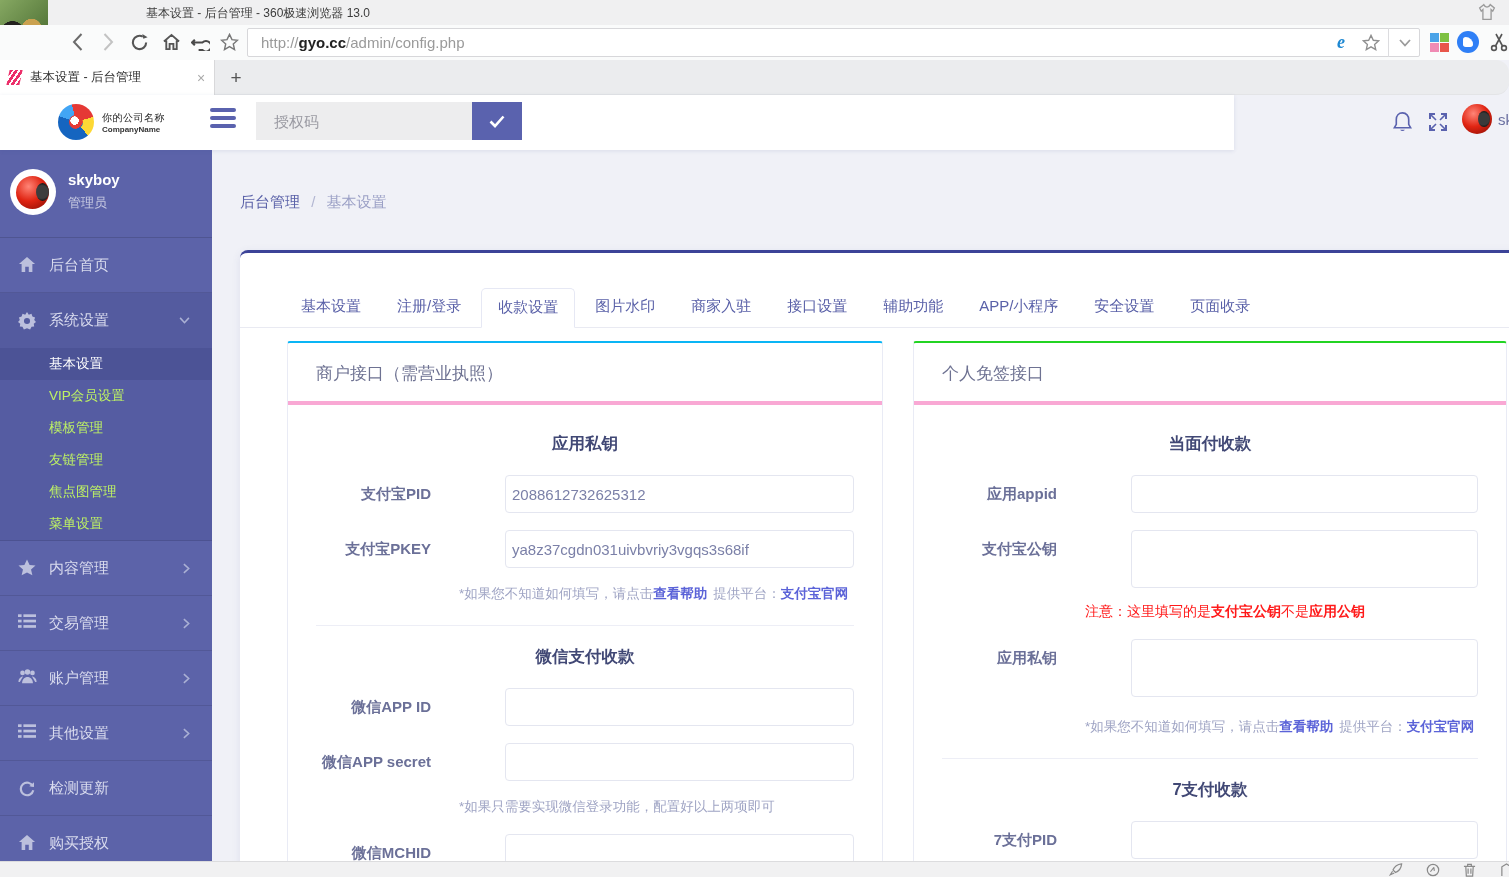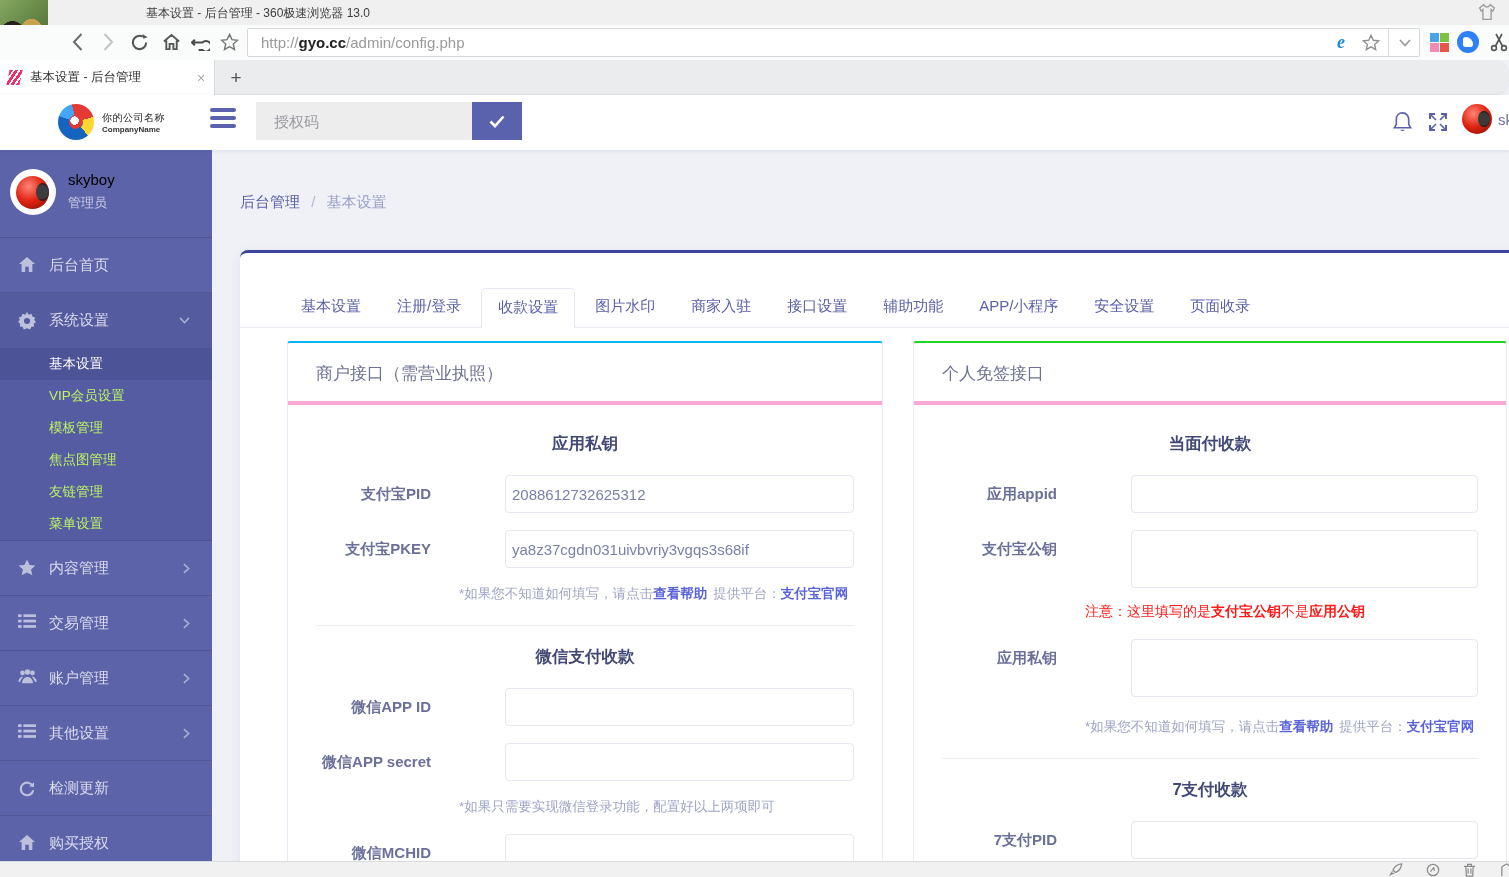--- a/index.html
+++ b/index.html
@@ -39,21 +39,21 @@
   .btab { position:absolute; left:0; top:0; width:215px; height:35px; background:#fff; border-right:1px solid #d8d8da;
     display:flex; align-items:center; }
   .favicon { width:13px; height:15px; margin:0 9px 0 8px; transform:skewX(-12deg);
     background:repeating-linear-gradient(115deg,#ec2f6a 0 3px,#fff 3px 5px); }
   .btab-title { font-size:12.5px; color:#333; flex:1; white-space:nowrap; overflow:hidden; }
   .btab-close { width:26px; text-align:center; color:#a9a9a9; font-size:14px; }
   .newtab-btn { position:absolute; left:222px; top:4px; width:28px; height:27px; color:#555; font-size:19px;
     display:flex; align-items:center; justify-content:center; }
 
   
-  .topbar { position:absolute; left:0; top:95px; width:1509px; height:55px; background:#fff;
+  .topbar { position:absolute; left:0; top:95px; width:1234px; height:55px; background:#fff;
     box-shadow:0 1px 4px rgba(60,70,140,.12); z-index:5; }
   .logo-wrap { position:absolute; left:58px; top:9px; display:flex; align-items:center; }
   .logo-swirl { width:36px; height:36px; border-radius:50%;
     background:conic-gradient(from 210deg,#1565c0 0 22%,#42a5f5 22% 38%,#e53935 38% 62%,#fdd835 62% 80%,#1565c0 80% 100%);
     position:relative; }
   .logo-swirl::after { content:""; position:absolute; left:11px; top:11px; width:14px; height:14px; border-radius:50%;
     background:radial-gradient(circle at 40% 40%, #fff 0 35%, #e53935 36% 70%, #1565c0 71%); }
   .logo-texts { margin-left:8px; }
   .logo-cn { font-size:10px; color:#222; letter-spacing:.5px; }
   .logo-en { font-size:8px; color:#333; font-weight:bold; }
@@ -76,21 +76,21 @@
   
   .sidebar { position:absolute; left:0; top:150px; width:212px; height:711px;
     background:var(--sidebar-bg,#5c63a9); color:#dfe1f0; }
   .side-user { height:88px; padding:19px 0 0 10px; display:flex; border-bottom:1px solid rgba(0,0,0,.14); }
   .side-avatar { width:46px; height:46px; border-radius:50%; background:#fff; position:relative; flex:none; }
   .side-avatar::before { content:""; position:absolute; left:6px; top:7px; width:33px; height:33px; border-radius:50%;
     background:radial-gradient(circle at 38% 32%, #ff8577 0%, #e02412 48%, #8f0f05 92%); }
   .side-avatar::after { content:""; position:absolute; right:7px; top:14px; width:13px; height:18px; border-radius:50%;
     background:radial-gradient(circle at 45% 50%, #3d3d3d 0 55%, #101010 80%); }
   .side-uinfo { margin-left:12px; padding-top:2px; }
-  .side-name { font-size:15px; font-weight:normal; color:#000000; }
+  .side-name { font-size:15px; font-weight:bold; color:#ffffff; }
   .side-role { font-size:13px; color:rgba(255,255,255,.66); margin-top:6px; }
   .m-item { height:55px; display:flex; align-items:center; padding-left:18px;
     border-bottom:1px solid rgba(0,0,0,.10); font-size:15px; color:#d9dbee; position:relative; }
   .m-item .mi-ico { width:18px; height:18px; margin-right:13px; color:#bcc0dd; flex:none; }
   .m-item .chev { position:absolute; right:22px; color:#aab0d4; }
   .m-group { background:#555ca2; border-bottom:1px solid rgba(0,0,0,.10); }
   .m-group .m-item { border-bottom:none; background:#545b9f; }
   .sub-item { height:32px; line-height:32px; padding-left:49px; font-size:13.5px; color:#bef264; }
   .sub-item.active { background:var(--sidebar-active,#4c5396); color:#fff; }
 
@@ -293,22 +293,22 @@
         <span>系统设置</span>
         <span class="chev">
           <svg width="11" height="7" viewBox="0 0 12 8">
               <path d="M1 1 L6 6.5 L11 1" fill="none" stroke="currentColor" stroke-width="1.8"></path>
             </svg>
         </span>
       </div>
       <div class="sub-item active">基本设置</div>
       <div class="sub-item">VIP会员设置</div>
       <div class="sub-item">模板管理</div>
+      <div class="sub-item">友链管理</div>
       <div class="sub-item">焦点图管理</div>
-      <div class="sub-item">友链管理</div>
       <div class="sub-item">菜单设置</div>
     </div>
     <div class="m-item">
       <span class="mi-ico">
         <svg width="18" height="17" viewBox="0 0 20 19">
             <path d="M10 0.5 L12.9 6.6 L19.5 7.3 L14.5 11.8 L16 18.3 L10 15 L4 18.3 L5.5 11.8 L0.5 7.3 L7.1 6.6 Z" fill="currentColor"></path>
           </svg>
       </span>
       <span>内容管理</span>
       <span class="chev">

